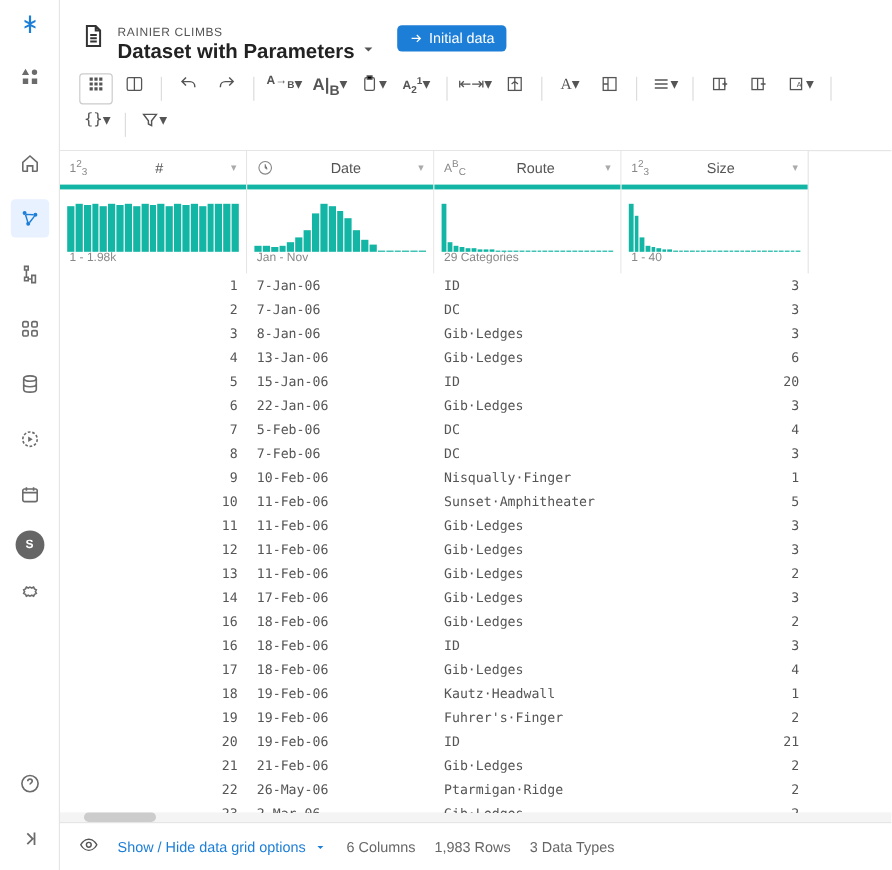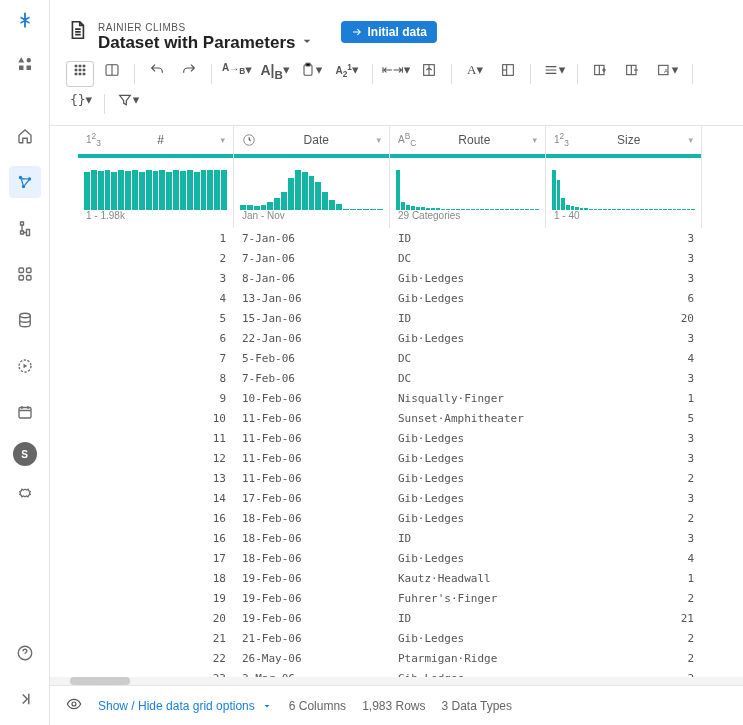--- a/index.html
+++ b/index.html
@@ -19,32 +19,32 @@
 .main { flex: 1; display: flex; flex-direction: column; min-width: 0; }
 
 
 .header { padding: 10px 16px 8px; display: flex; align-items: center; gap: 10px; }
 .header .doc-icon { color: #333; }
 .header .titles { display: flex; flex-direction: column; }
 .header .breadcrumb { font-size: 10px; font-weight: 400; letter-spacing: .5px; color: #555; margin-top: 12px; }
 .header .title-row { display: flex; align-items: flex-start; gap: 4px; }
 .header .title { font-size: 17px; font-weight: 700; color: #222; }
 .header .chevron { color: #555; }
-.header .pill { background: #1c7ed6; color: #fff; border-radius: 4px; padding: 4px 10px; font-size: 12px; font-weight: 700; display: flex; align-items: center; gap: 4px; margin-left: 16px; }
+.header .pill { background: #1c7ed6; color: #fff; border-radius: 4px; padding: 4px 10px; font-size: 12px; font-weight: 400; display: flex; align-items: center; gap: 4px; margin-left: 6px; }
 
 
 .toolbar { padding: 0 16px 8px; display: flex; align-items: center; gap: 4px; border-bottom: 1px solid #e5e5e5; flex-wrap: wrap; }
 .toolbar .tbtn { width: 28px; height: 26px; display: flex; align-items: flex-start; justify-content: center; border: 1px solid transparent; border-radius: 3px; color: #555; cursor: pointer; font-size: 13px; }
 .toolbar .tbtn.boxed { border-color: #ccc; }
 .toolbar .sep { width: 1px; height: 20px; background: #ddd; margin: 0 4px; }
 .toolbar .tbtn svg { width: 16px; height: 16px; }
 
 
 .grid-wrap { flex: 1; overflow: auto; position: relative; }
-.grid { display: grid; grid-template-columns: 156px 156px 156px 156px; min-width: 624px; margin-left: 28px; }
+.grid { display: grid; grid-template-columns: 156px 156px 156px 156px; min-width: 624px; }
 .col-head { border-right: 1px solid #e5e5e5; background: #fff; }
 .col-title { height: 28px; display: flex; align-items: center; padding: 0 8px; gap: 6px; position: relative; }
 .col-title .type-icon { font-size: 10px; color: #888; font-family: sans-serif; }
 .col-title .name { flex: 1; text-align: center; font-size: 12px; color: #555; font-weight: 500; }
 .col-title .sort { color: #aaa; font-size: 9px; }
 .teal-bar { height: 4px; background: #13b5a4; }
 .histo { height: 52px; padding: 4px 6px 0; display: flex; align-items: flex-end; gap: 1px; }
 .histo .bar { flex: 1; background: #13b5a4; min-width: 2px; }
 .range-label { font-size: 10px; color: #888; padding: 0 8px 4px; height: 18px; }
 

